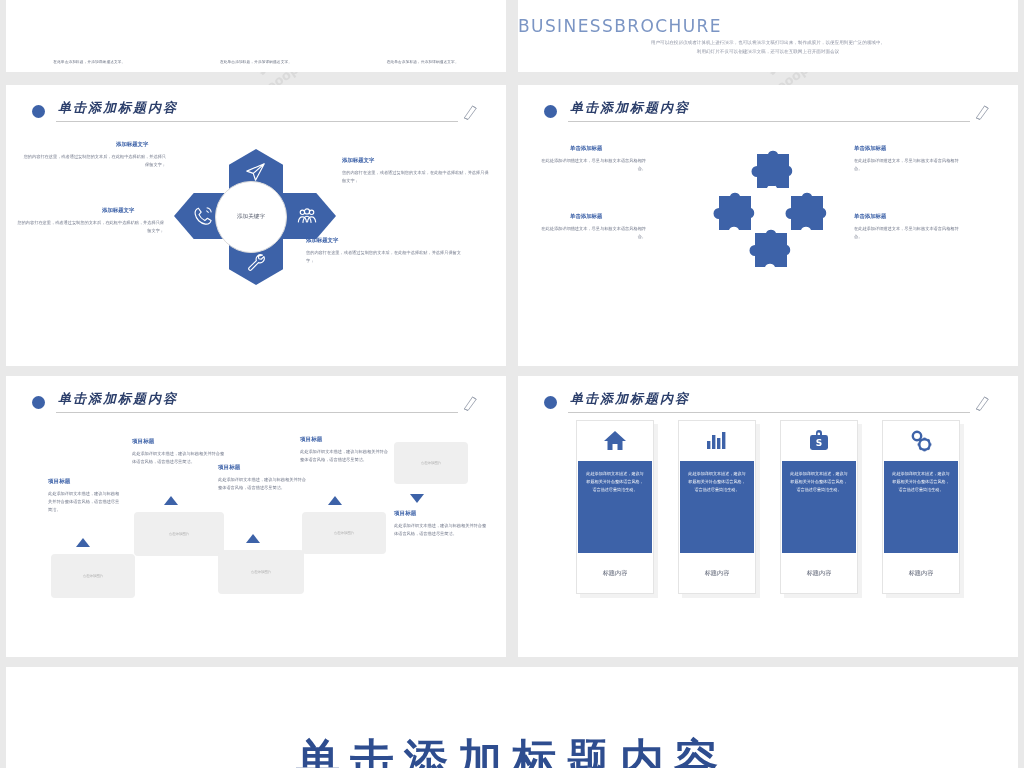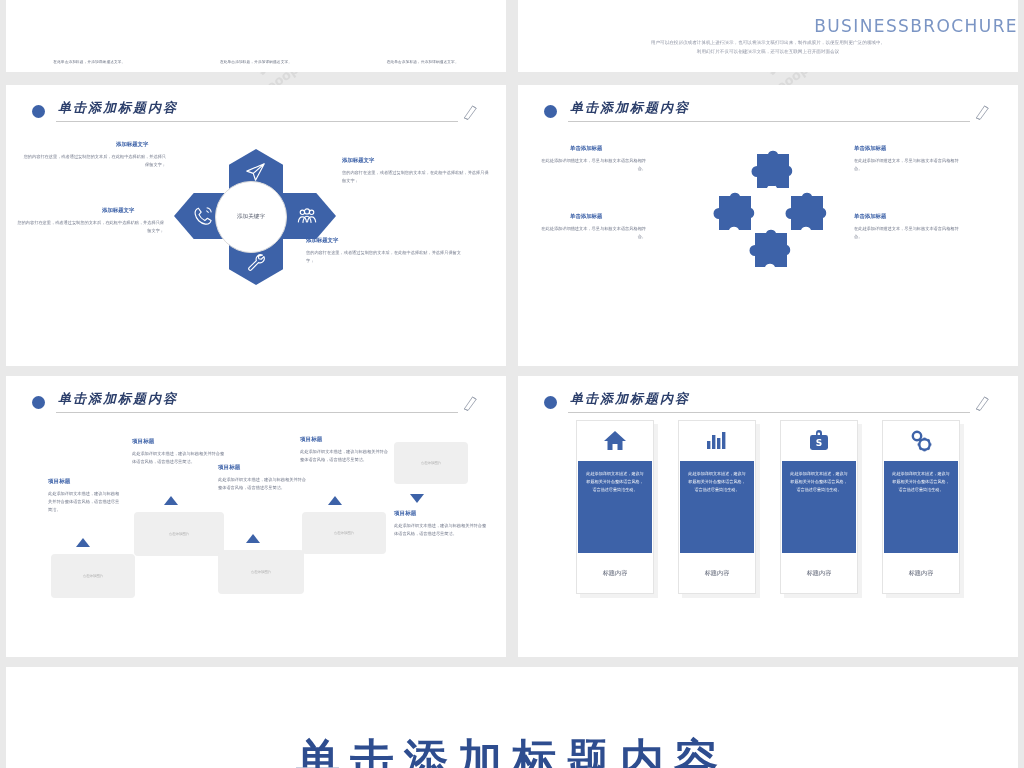--- a/index.html
+++ b/index.html
@@ -49,24 +49,23 @@
 
   
   .tl-row { position: absolute; top: 108px; left: 0; width: 500px; display: flex; }
   .tl-cell { flex: 1; text-align: center; }
   .tl-cell span {
     font-size: 3.6px; color: #5a6275; letter-spacing: .2px;
   }
 
   
   .br-title {
-    position: absolute; top: 76px; width: 500px; text-align: right;
+    position: absolute; top: 76px; width: 500px; text-align: left;
     font-size: 17px; color: #7b95c4; letter-spacing: 1.4px;
     font-family: "DejaVu Sans", "Liberation Sans", sans-serif;
-    padding-left: 17px;
   }
   .br-sub {
     position: absolute; top: 99px; width: 500px; text-align: center;
     font-size: 4.6px; color: #8b90a0; line-height: 1.9;
   }
 
   
   .petal-wrap { position: absolute; left: 0; top: 46px; width: 500px; height: 235px; }
   .petal {
     position: absolute; width: 54px; height: 46px; background: #3d62a8;

